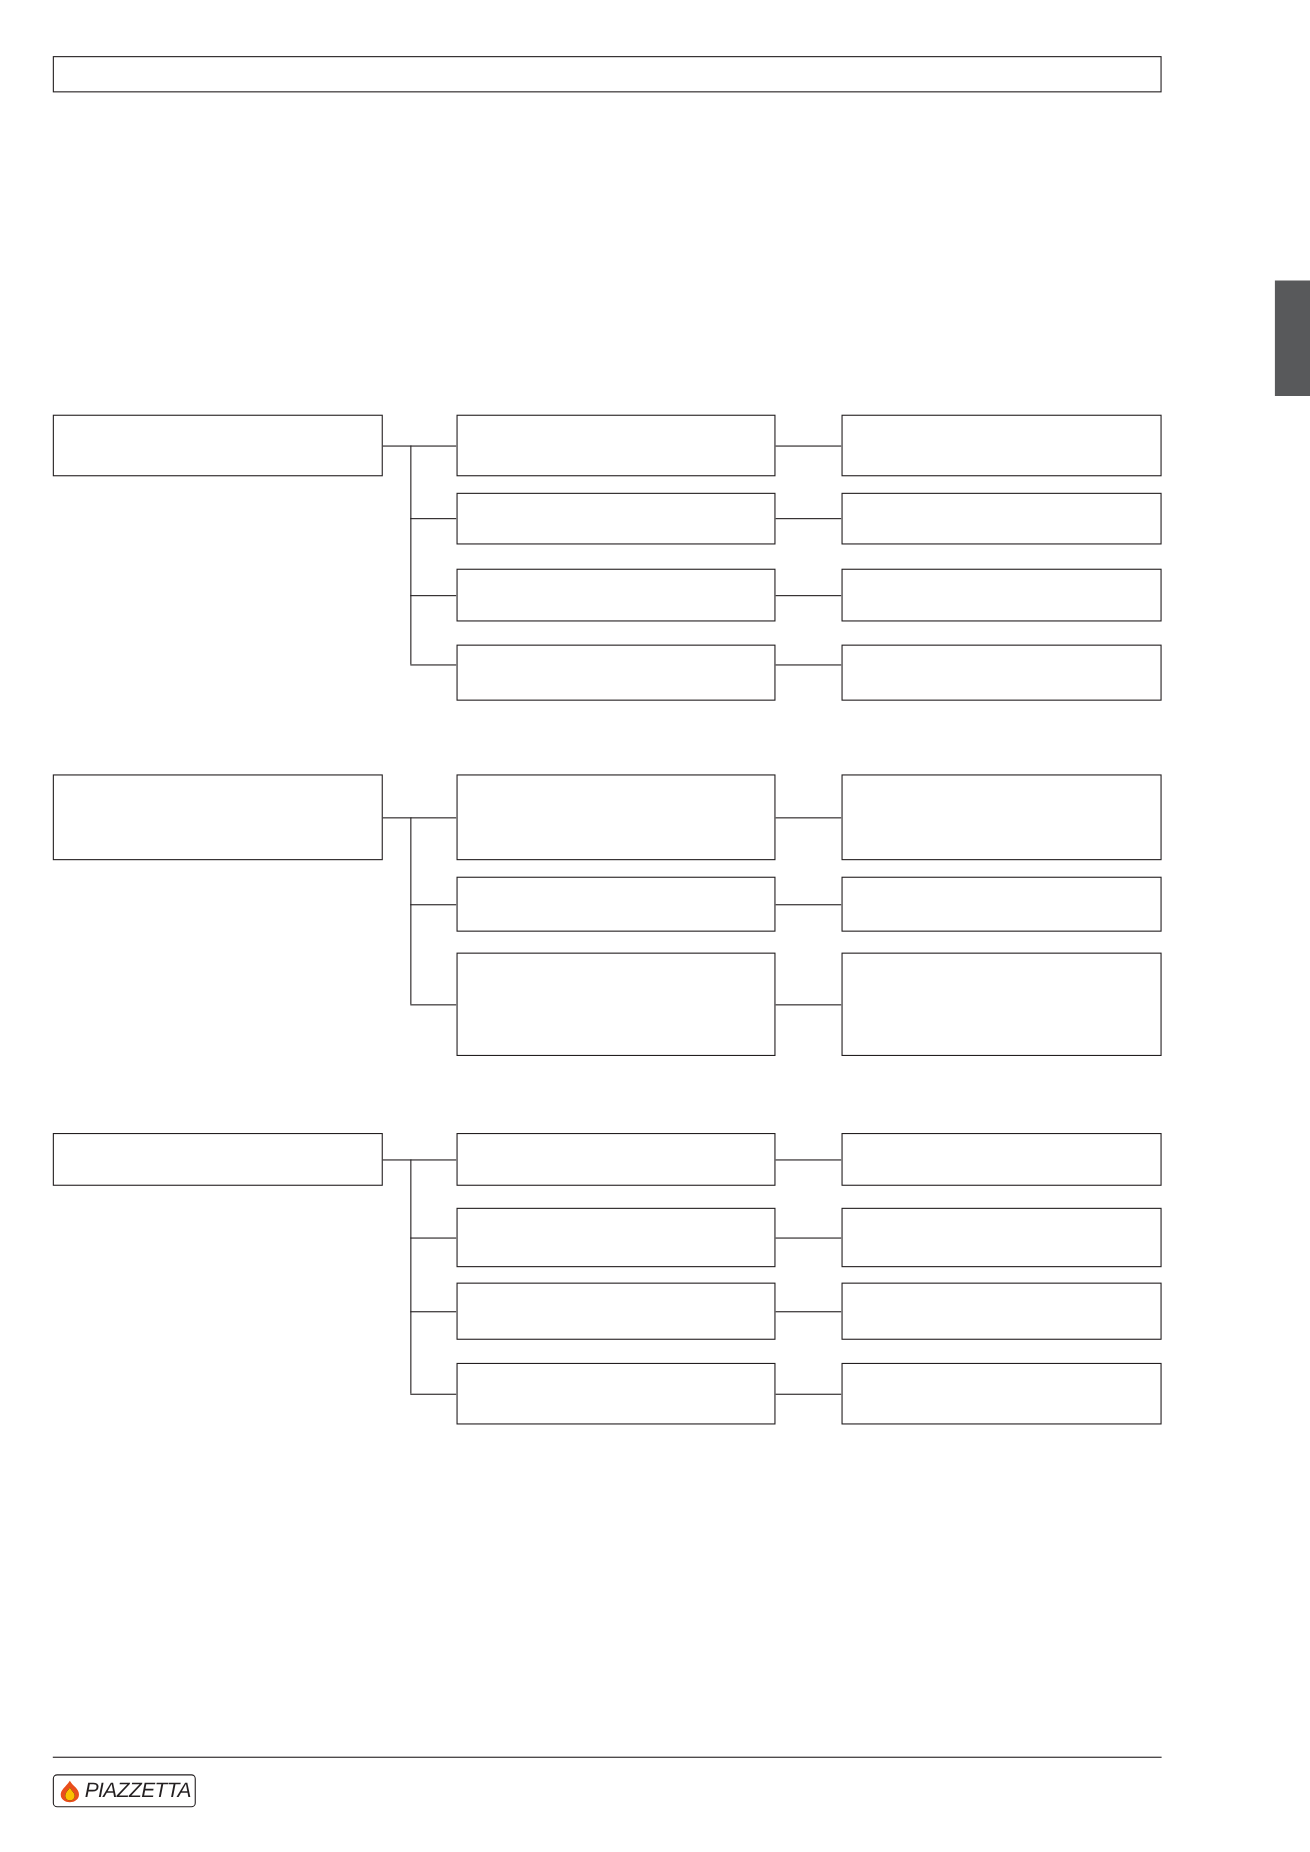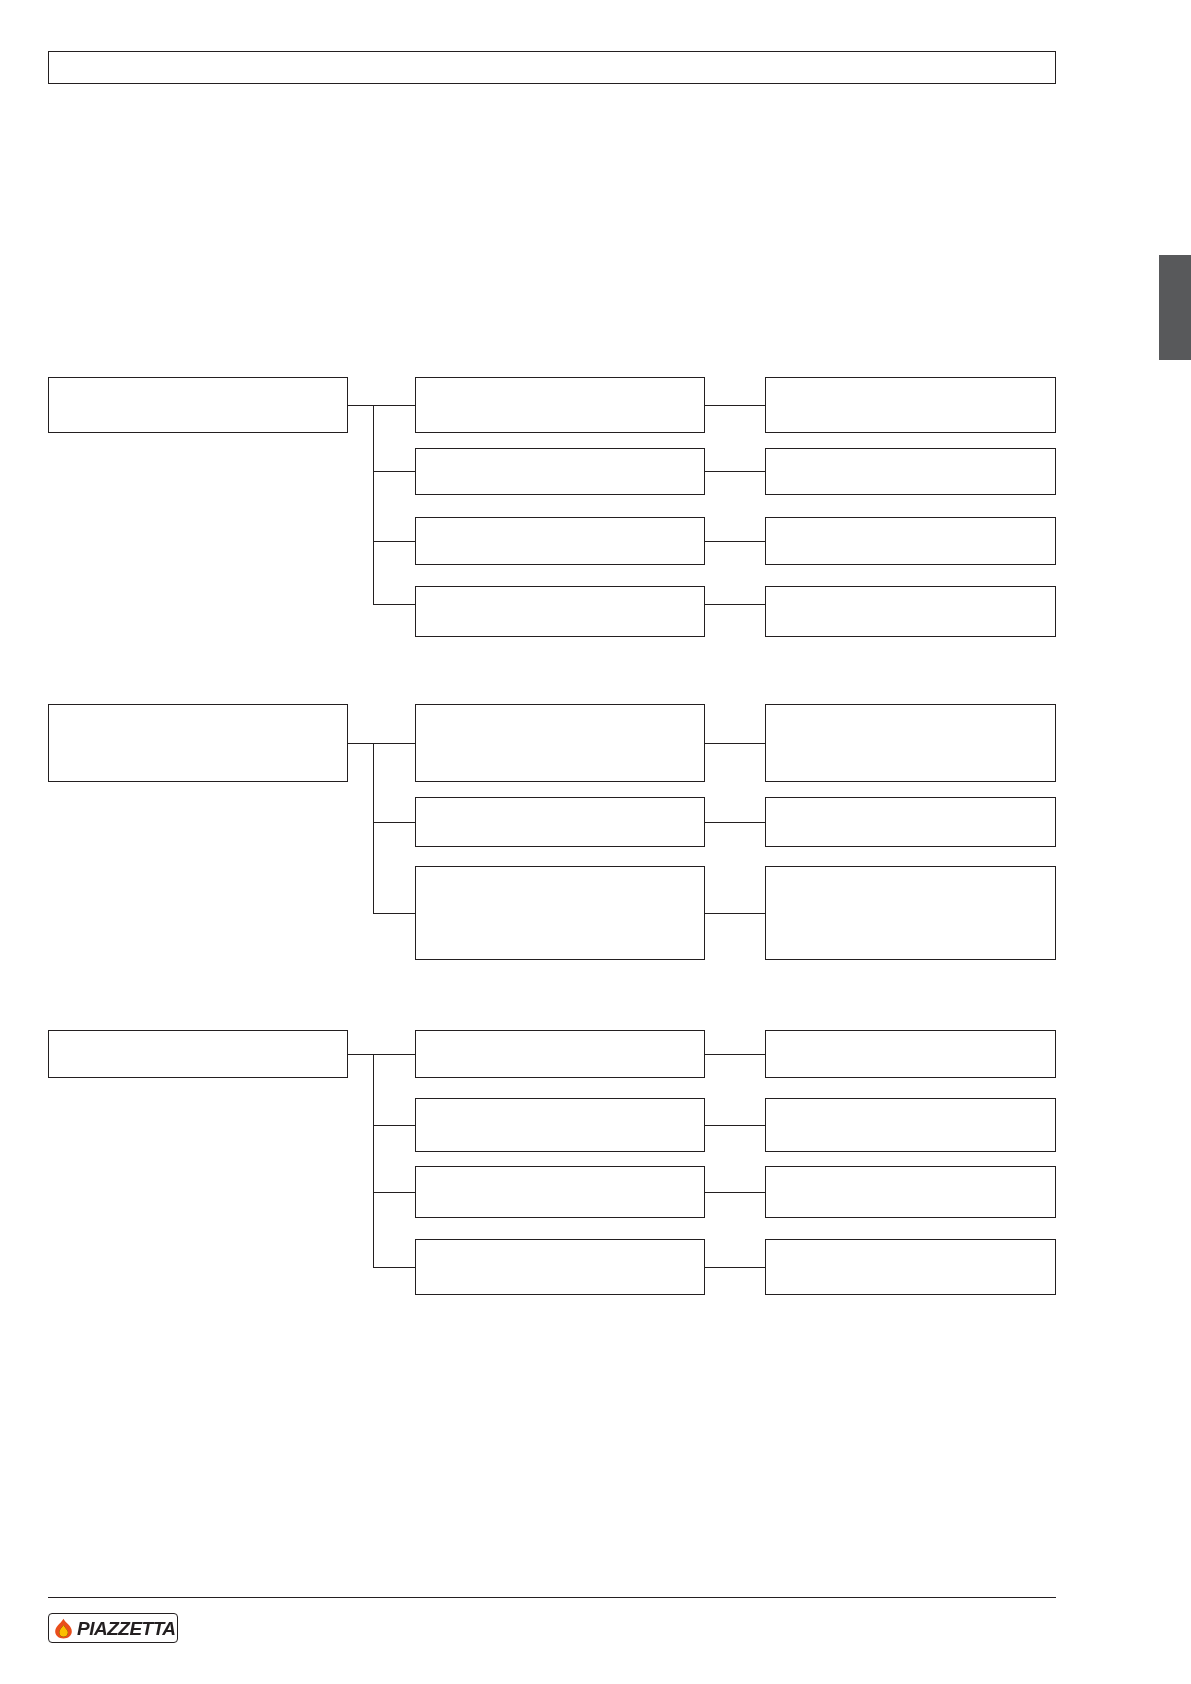--- a/index.html
+++ b/index.html
@@ -104,21 +104,21 @@
   .logo-flame {
     width: 19px;
     height: 21px;
     margin-right: 4px;
     position: relative;
     flex: none;
   }
   .logo-flame svg { display: block; }
   .logo-word {
     font-family: "Liberation Sans", sans-serif;
-    font-weight: bold;
+    font-weight: normal;
     font-style: italic;
     font-size: 19px;
     letter-spacing: -0.5px;
     color: #231f20;
     line-height: 1;
   }
   .page-number {
     position: absolute;
     right: 48px;
     top: 1620px;

